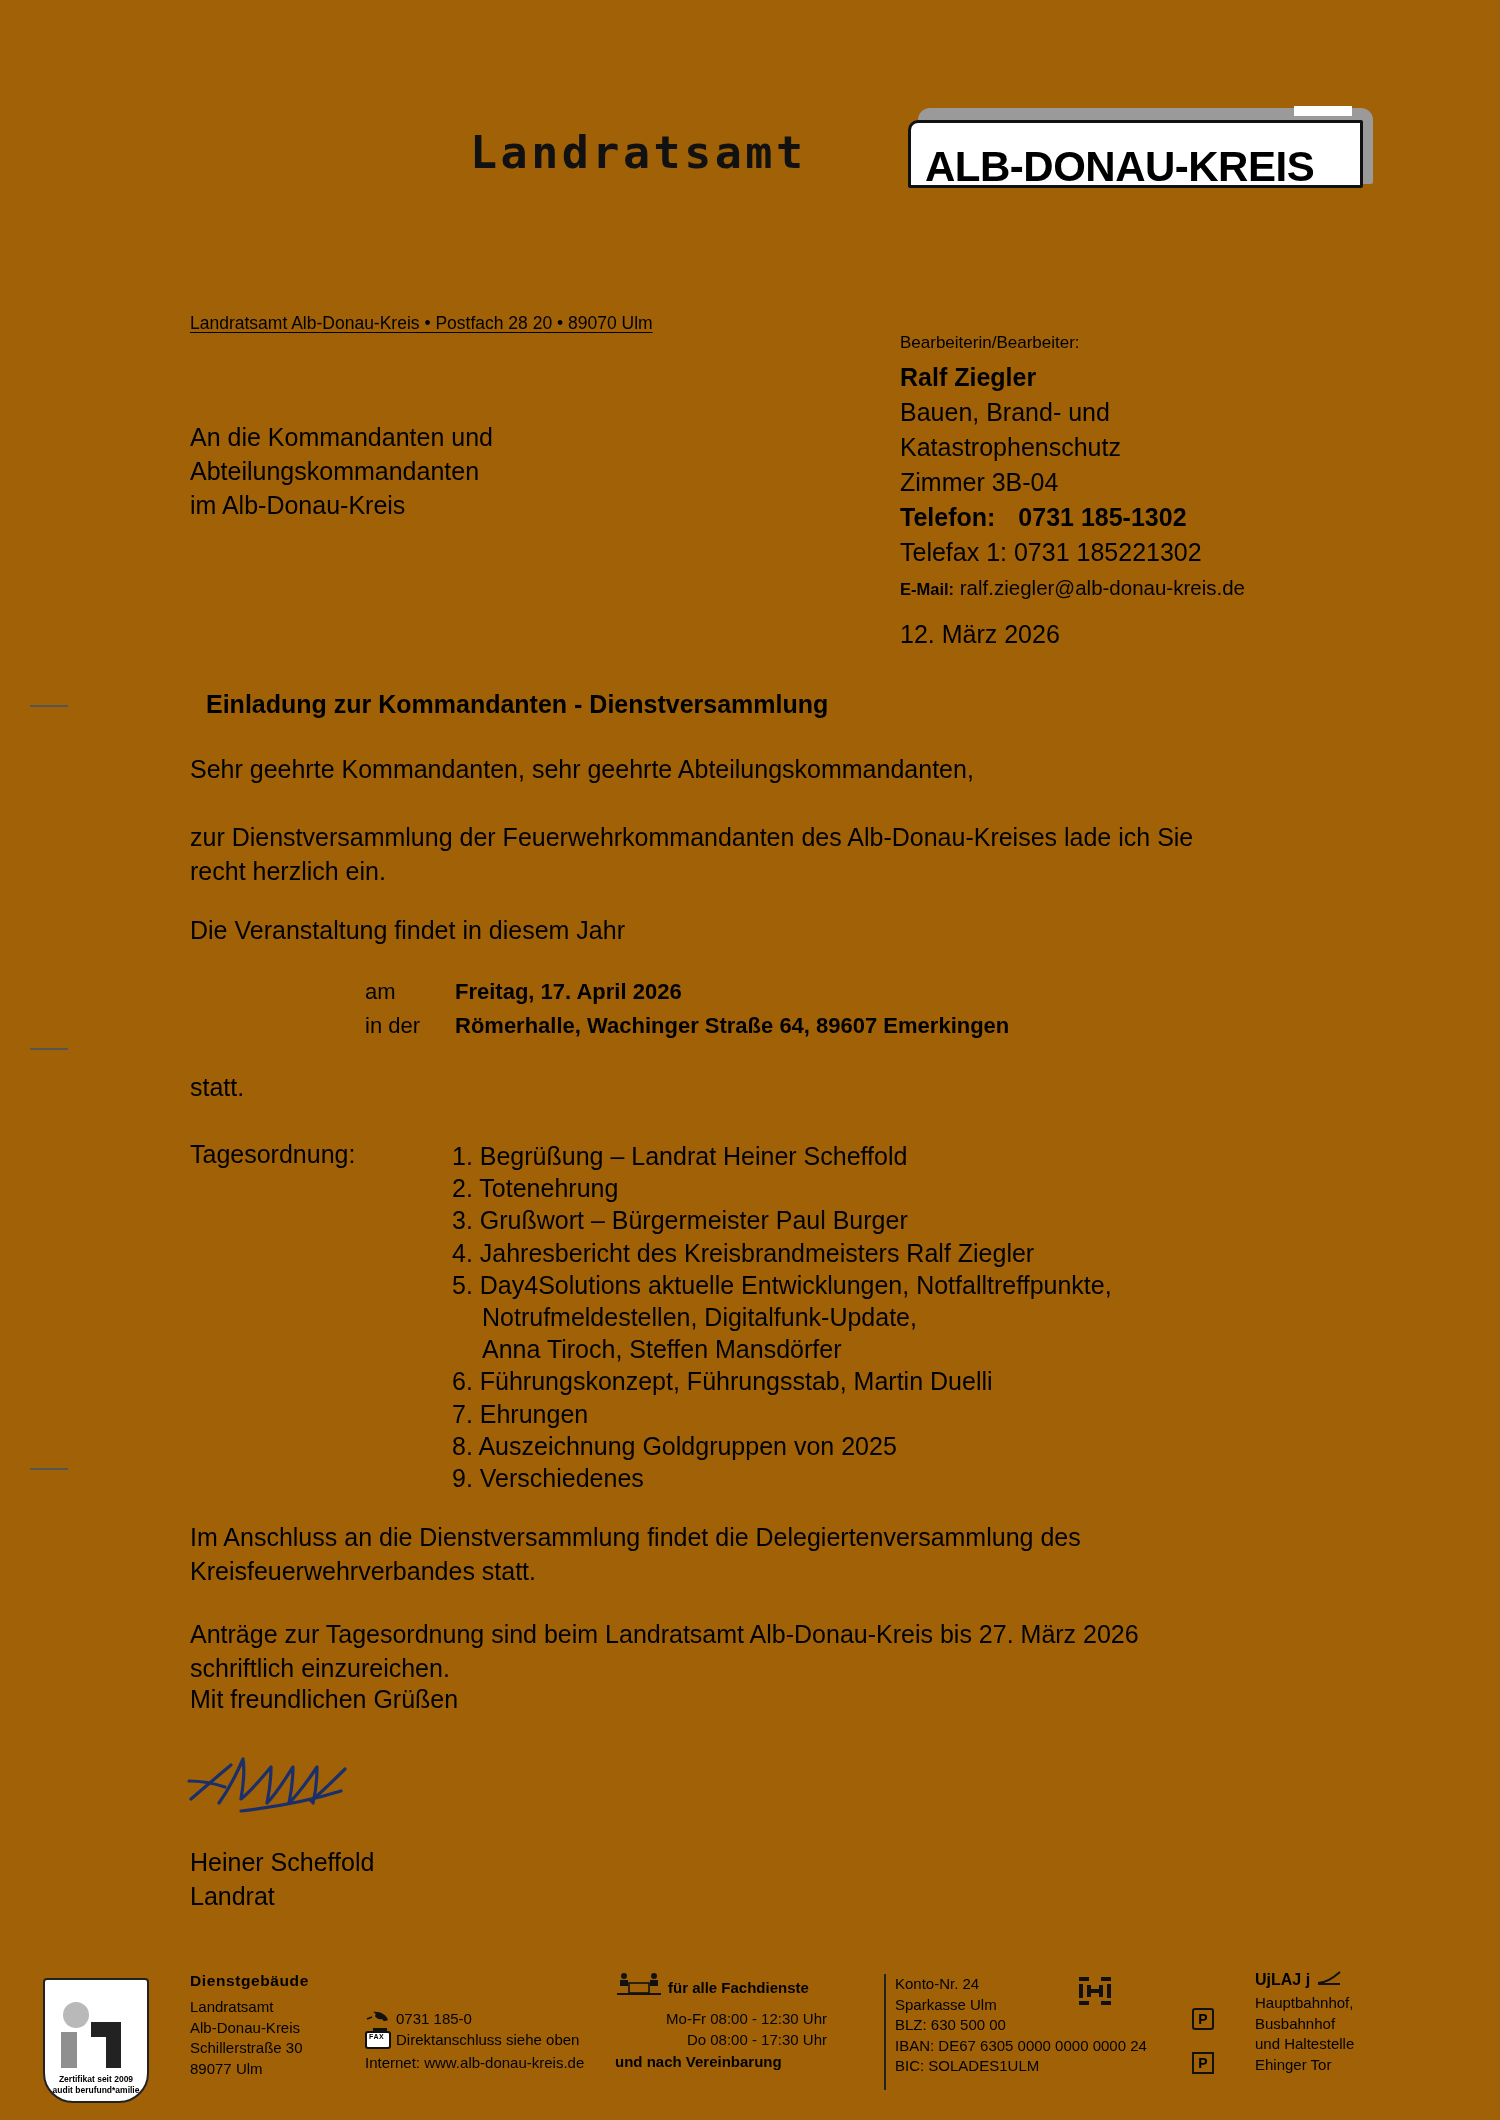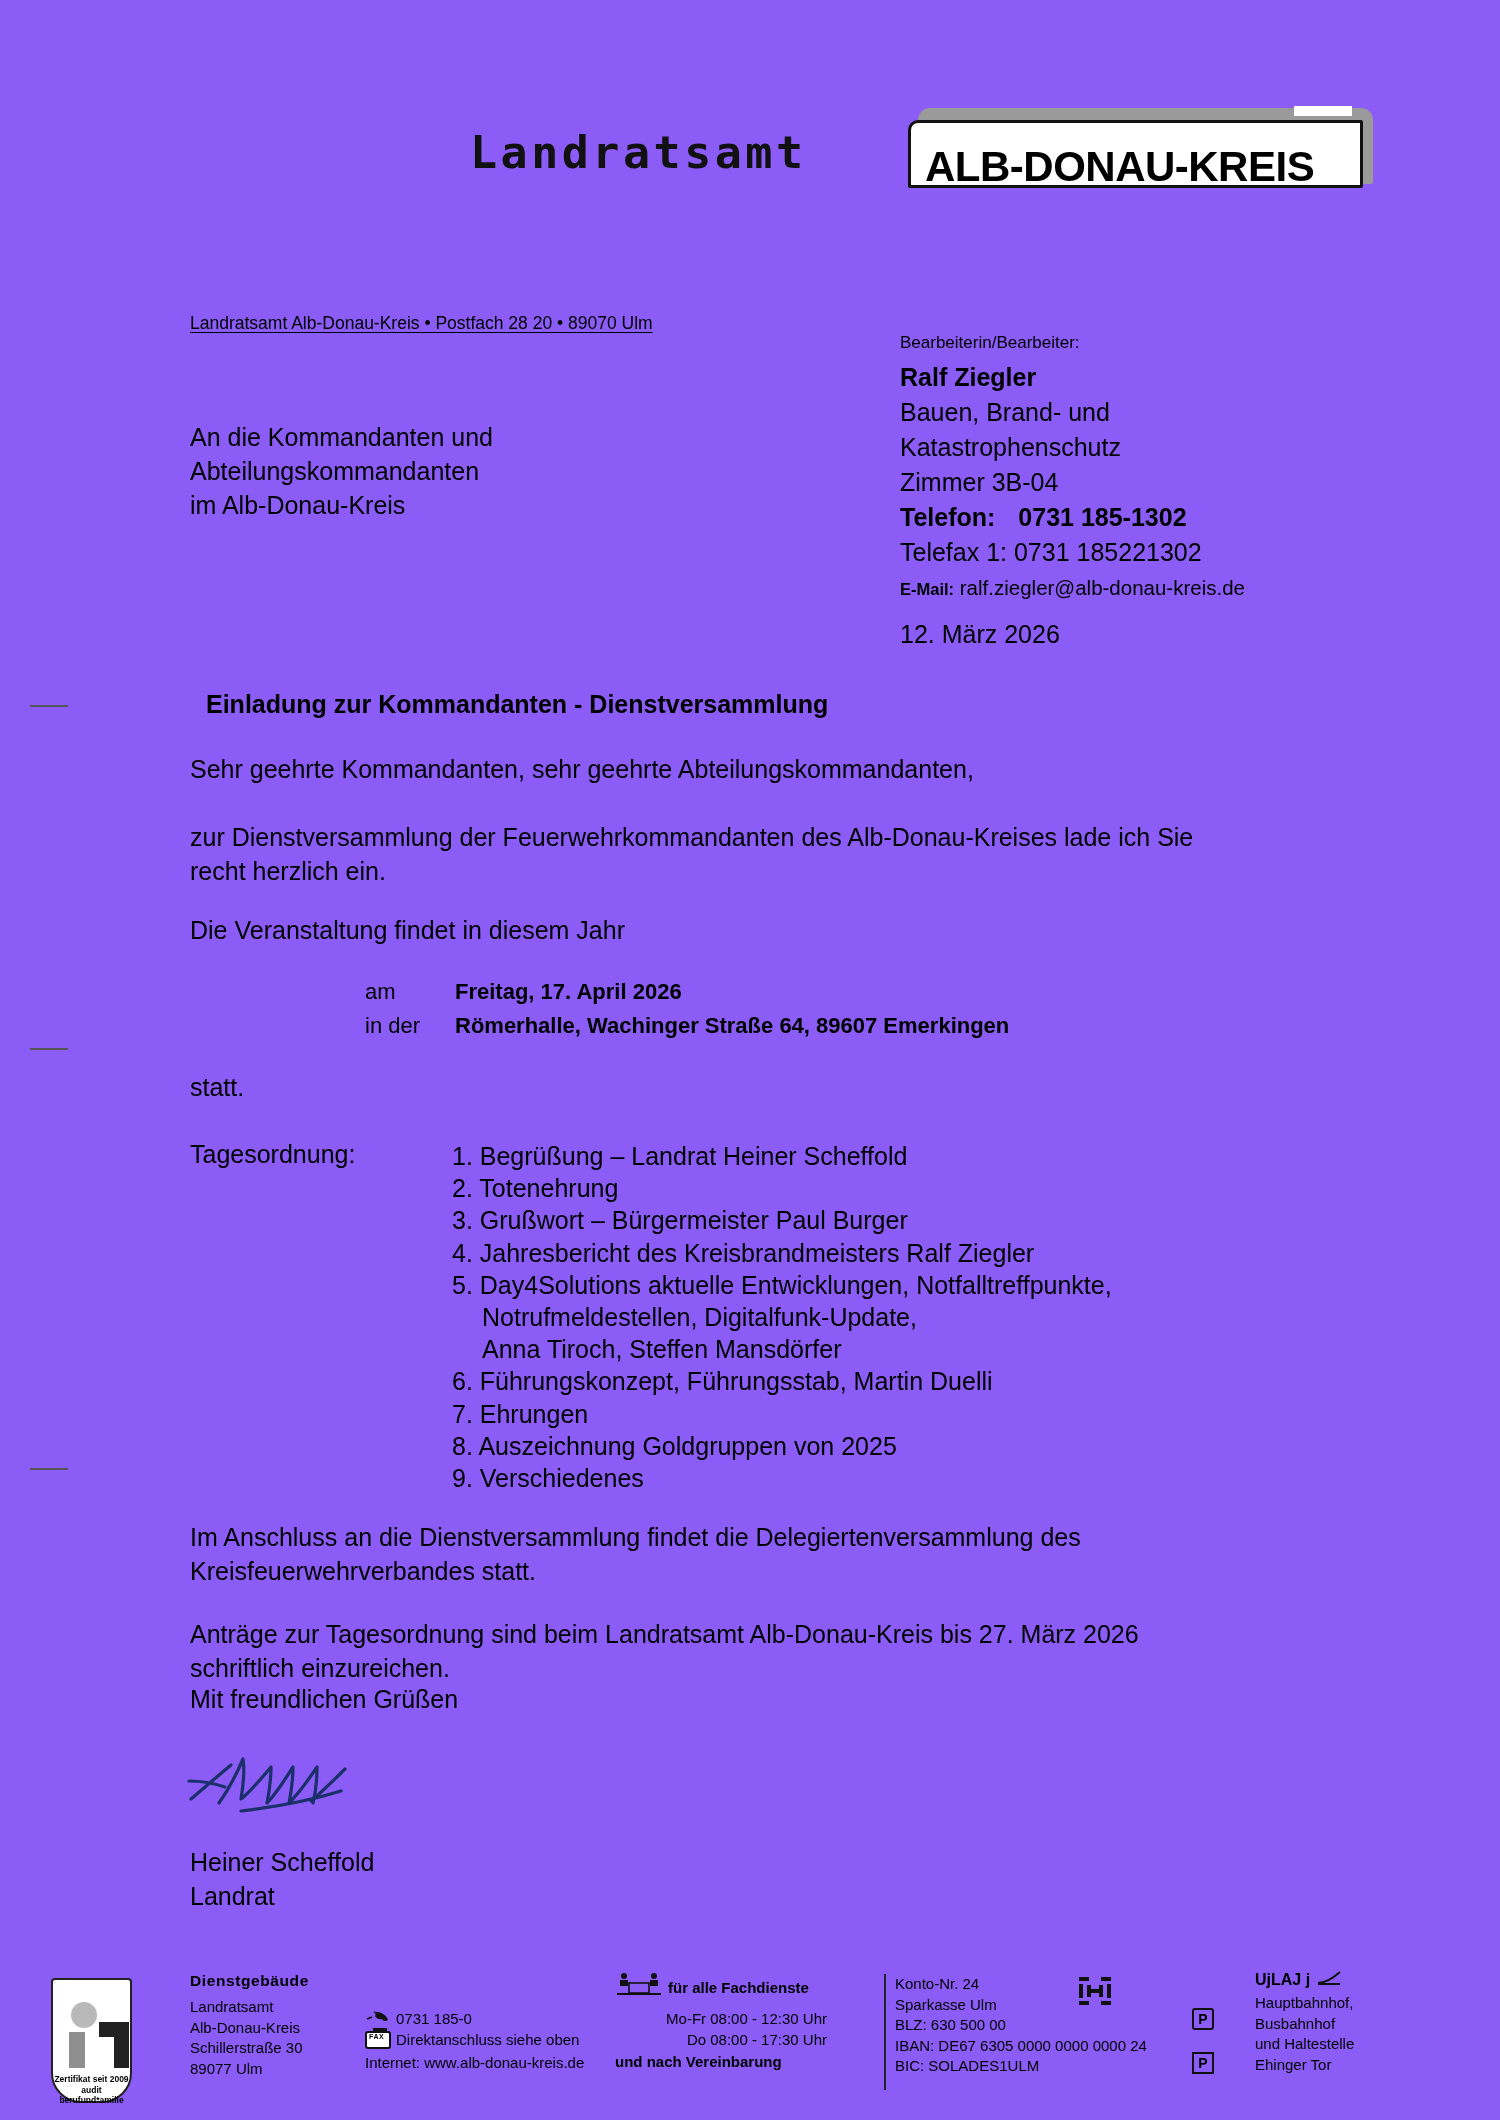--- a/index.html
+++ b/index.html
@@ -1,17 +1,17 @@
 <!DOCTYPE html>
 <html><head>
 <meta charset="utf-8">
 <style>
   html,body{margin:0;padding:0;background:#fff;}
   body{width:1500px;height:2120px;position:relative;font-family:"Liberation Sans",sans-serif;color:#000;}
-  .page{position:absolute;inset:0;width:1500px;height:2120px;overflow:hidden;background:#8b5cf6;}
+  .page{position:absolute;inset:0;width:1500px;height:2120px;overflow:hidden;background:#a16207;}
 
   
   .logo-wrap{position:absolute;left:470px;top:108px;width:920px;height:100px;}
   .logo-word{position:absolute;left:0;top:18px;font-family:"DejaVu Sans Mono","Liberation Mono",monospace;
              font-size:45px;font-weight:700;letter-spacing:3.5px;color:#111;white-space:nowrap;}
   .logo-box{position:absolute;left:438px;top:0px;width:470px;height:82px;}
   .logo-box .shadow{position:absolute;left:10px;top:0px;width:455px;height:76px;background:#9a9a9a;
       border-radius:12px 12px 2px 2px;}
   .logo-box .inner{position:absolute;left:0px;top:12px;width:455px;height:68px;background:#fff;
       border:3px solid #111;border-radius:10px 2px 2px 2px;box-sizing:border-box;}
@@ -48,21 +48,21 @@
   .signature{position:absolute;left:185px;top:1745px;width:240px;height:80px;}
 
   
   .tick{position:absolute;left:30px;width:38px;height:2px;background:#555;}
 
   
   .footer{position:absolute;left:0;top:1960px;width:1500px;height:160px;font-size:15px;}
   .fcol{position:absolute;top:0;}
   .fcol .hd{font-weight:700;letter-spacing:.6px;margin-bottom:7px;font-size:15.5px;}
   .fcol .ln{line-height:20.5px;white-space:nowrap;}
-  .cert{position:absolute;left:51px;top:18px;width:81px;height:125px;
+  .cert{position:absolute;left:43px;top:18px;width:106px;height:125px;
         border:2px solid #222;border-radius:4px 4px 30px 30px;box-sizing:border-box;background:#fff;}
   .cert .g1{position:absolute;left:18px;top:22px;width:26px;height:26px;border-radius:50%;background:#b9b9b9;}
   .cert .g2{position:absolute;left:16px;top:52px;width:16px;height:36px;background:#8f8f8f;}
   .cert .d1{position:absolute;left:46px;top:42px;width:30px;height:15px;background:#222;}
   .cert .d2{position:absolute;left:61px;top:42px;width:15px;height:46px;background:#222;}
   .cert .c1{position:absolute;left:0;top:94px;width:100%;text-align:center;font-size:8.5px;font-weight:700;}
   .cert .c2{position:absolute;left:0;top:105px;width:100%;text-align:center;font-size:8.5px;font-weight:700;}
   .phrow{display:flex;align-items:center;gap:5px;line-height:21px;white-space:nowrap;}
   .ico{flex:0 0 auto;}
   .faxico{width:26px;height:18px;border:2px solid #111;border-radius:3px;position:relative;box-sizing:border-box;background:#fff;}

